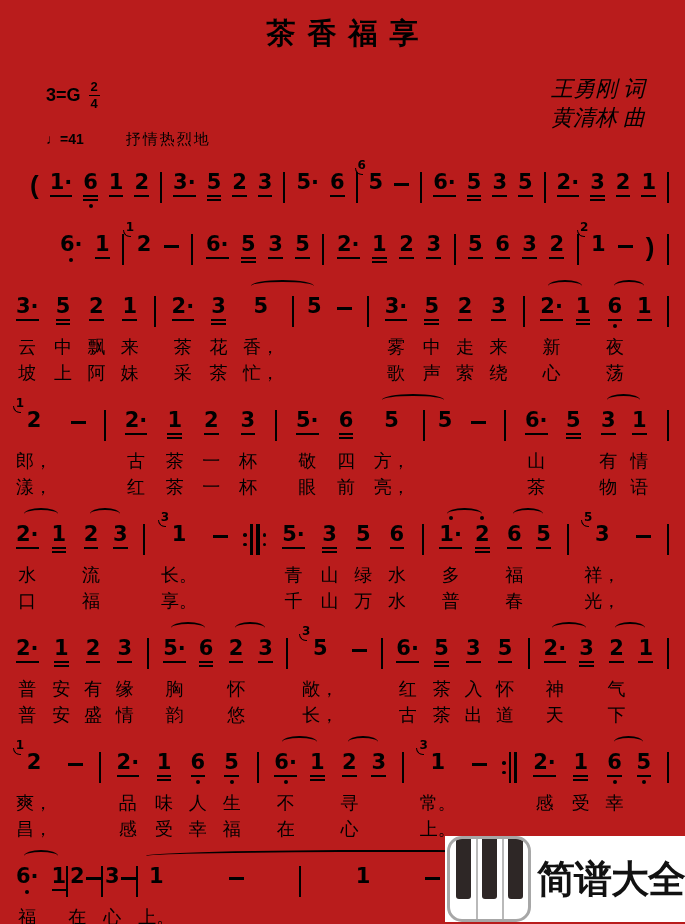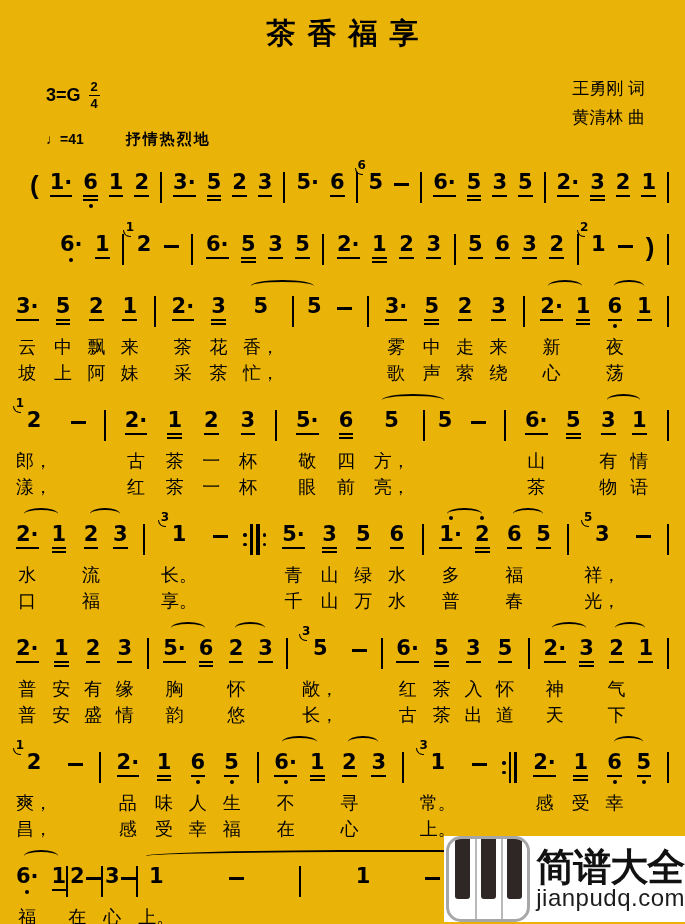--- a/index.html
+++ b/index.html
@@ -1,30 +1,30 @@
 <!DOCTYPE html>
 <html><head>
 <meta charset="utf-8">
 <style>
   html,body{margin:0;padding:0;background:#fff;}
-  .page{position:relative;width:685px;height:924px;background:#eab308;overflow:hidden;
+  .page{position:relative;width:685px;height:924px;background:#b91c1c;overflow:hidden;
         font-family:"Liberation Sans","DejaVu Sans",sans-serif;color:#000;}
   
   .header{position:relative;height:148px;}
   .title{position:absolute;top:14px;left:0;right:0;text-align:center;
          font-size:29px;font-weight:bold;letter-spacing:12px;text-indent:12px;}
   .keyrow{position:absolute;left:46px;top:80px;font-size:18px;font-weight:bold;
           display:flex;align-items:center;gap:8px;}
   .frac{display:inline-flex;flex-direction:column;align-items:center;font-size:13px;line-height:1.05;}
   .frac .tnum{border-bottom:1.6px solid #000;padding:0 2px 1px;}
   .frac .tden{padding-top:1px;}
-  .credits{position:absolute;right:40px;top:74px;text-align:left;font-size:17px;line-height:29px;}
+  .credits{position:absolute;right:40px;top:74px;text-align:left;font-size:22px;line-height:29px;font-style:italic;}
   .temporow{position:absolute;left:46px;top:130px;display:flex;align-items:baseline;gap:42px;}
   .tempo{font-size:14px;font-weight:bold;}
-  .expr{font-size:15px;font-weight:bold;letter-spacing:2px;}
+  .expr{font-size:15px;font-weight:normal;letter-spacing:2px;}
   
   .music{padding:6px 16px 0 16px;}
   .mline{display:flex;justify-content:space-between;align-items:flex-start;margin-bottom:6px;}
   .tok{position:relative;display:flex;flex-direction:column;align-items:center;height:56px;box-sizing:border-box;}
   .note{padding-top:18px;}
   .nrow{position:relative;line-height:1;font-size:21px;font-weight:bold;
         font-family:"DejaVu Sans",sans-serif;white-space:nowrap;}
   .ul{height:2px;background:#000;width:100%;margin-top:2px;}
   .ldot{width:4px;height:4px;border-radius:50%;background:#000;margin-top:3px;}
   .hdot{position:absolute;top:-8px;left:50%;transform:translateX(-50%);
@@ -1206,16 +1206,15 @@
   <div class="brand">
     <div class="keysicon">
       <i class="kline" style="left:26px;"></i>
       <i class="kline" style="left:52px;"></i>
       <span class="bkey" style="left:6px;"></span>
       <span class="bkey" style="left:32px;"></span>
       <span class="bkey" style="left:58px;"></span>
     </div>
     <div class="btext">
       <span class="bname">简谱大全</span>
-      <span class="bsite">jianpudq.com</span>
     </div>
   </div>
 </div>
 
 </body></html>

